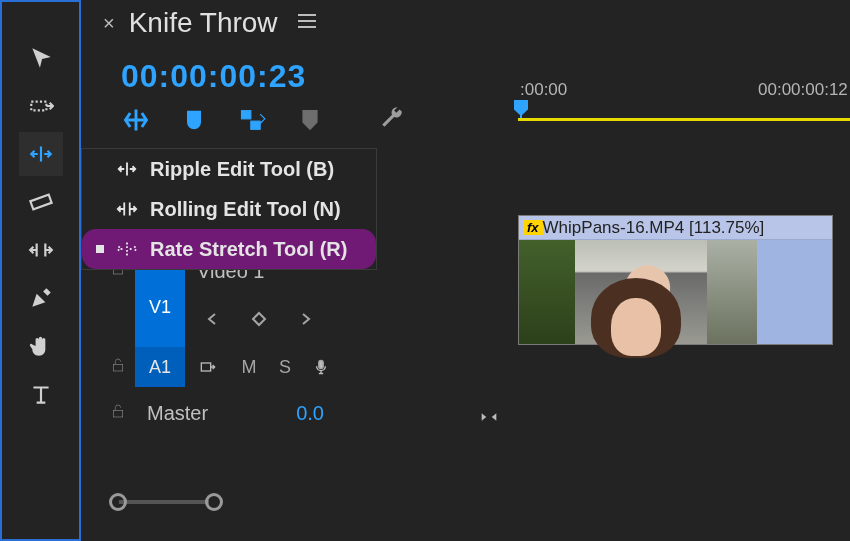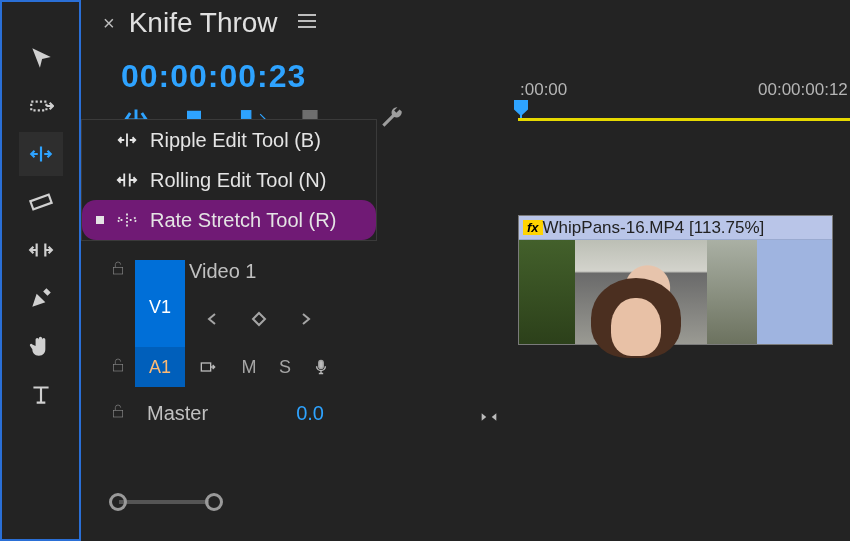--- a/index.html
+++ b/index.html
@@ -26,36 +26,36 @@
   .optico.gray svg { stroke:#6e6e6e; fill:#6e6e6e;}
   .wrench { position:absolute; left:298px; top:104px; color:#9d9d9d;}
 
   .ruler { position:absolute; left:437px; right:0; top:80px; height:40px; color:#b5b5b5; font-size:17px;}
   .ruler .tick { position:absolute; top:0;}
   .ruler .line { position:absolute; left:0; top:38px; right:0; height:3px; background:#e6d900;}
   .ruler .playcursor { position:absolute; top:22px; height:18px; width:2px; background:#2ea3ff;}
   .playhead-marker { position:absolute; top:20px; left:-6px; width:14px; height:16px; background:#2ea3ff; clip-path: polygon(0 0,100% 0,100% 60%,50% 100%,0 60%);}
 
   
-  .flyout { position:absolute; left:0px; top:119px; width:296px; background:#232323; border:1px solid #3a3a3a; z-index:50;}
+  .flyout { position:absolute; left:0px; top:148px; width:296px; background:#232323; border:1px solid #3a3a3a; z-index:50;font-weight:bold;}
   .flyitem { height:40px; display:flex; align-items:center; padding-left:14px; gap:12px; color:#e4e4e4; font-size:20px;}
   .flyitem.selected { background:#701a75;border-radius:14px;}
   .flyitem .sq { width:8px; height:8px; background:#e4e4e4;}
   .flyitem .sq.hidden { visibility:hidden;}
   .flyitem svg { width:22px; height:22px; stroke:#e4e4e4; fill:none; stroke-width:2;}
 
   
   .tracks { position:absolute; left:20px; top:250px; right:0;}
   .trackrow { display:flex; align-items:center; height:46px;}
   .tall { height:94px; align-items:flex-start; padding-top:10px;}
   .lock { width:34px; text-align:center; color:#888; font-size:17px;}
   .tog { width:50px; height:40px; display:flex; align-items:center; justify-content:center; color:#ccc; font-size:18px;}
   .tog.blue { background:#006fd8; color:#ffffff; height:94px;}
-  .tog.blue2 { background:#005fbb; color:#fdba74;}
-  .trackname { margin-left:4px; color:#c0c0c0; font-size:20px;}
+  .tog.blue2 { background:#005fbb; color:#e5e5e5;}
+  .trackname { margin-left:12px; color:#c0c0c0; font-size:20px;}
   .mini { width:36px; height:36px; display:flex; align-items:center; justify-content:center; color:#a5a5a5; font-size:18px;}
   .mini svg { stroke:#a5a5a5; fill:none; stroke-width:2; width:16px; height:16px;}
 
   
   .clip { position:absolute; left:437px; top:215px; width:315px; height:130px; background:#9fb4e0; border:1px solid #7a7a7a;}
   .cliphead { height:24px; background:#b9c5e8; color:#222; font-size:17px; display:flex; align-items:center; padding-left:4px; border-bottom:1px solid #9aaad0;}
   .fx { background:#ffd400; color:#000; font-weight:bold; font-size:13px; padding:0 4px; font-style:italic;}
   .clipthumb { position:absolute; top:24px; left:0; width:238px; height:104px; display:flex;}
   .thumbL{ flex:0 0 56px; background:linear-gradient(#43602b,#2c401a);}
   .thumbC{ flex:1; background:radial-gradient(circle at 55% 46%, #e7c4ac 0 22px, transparent 23px), linear-gradient(#bcbfb5,#d3d3cc 30%,#6a6a6a 32%,#9a9a93);}

